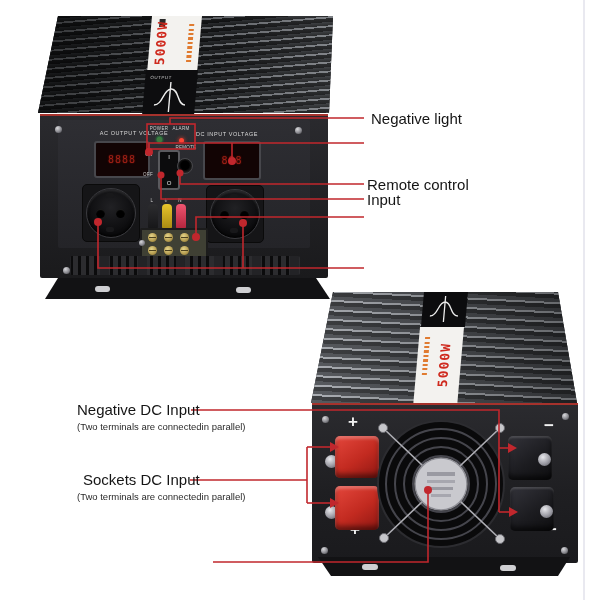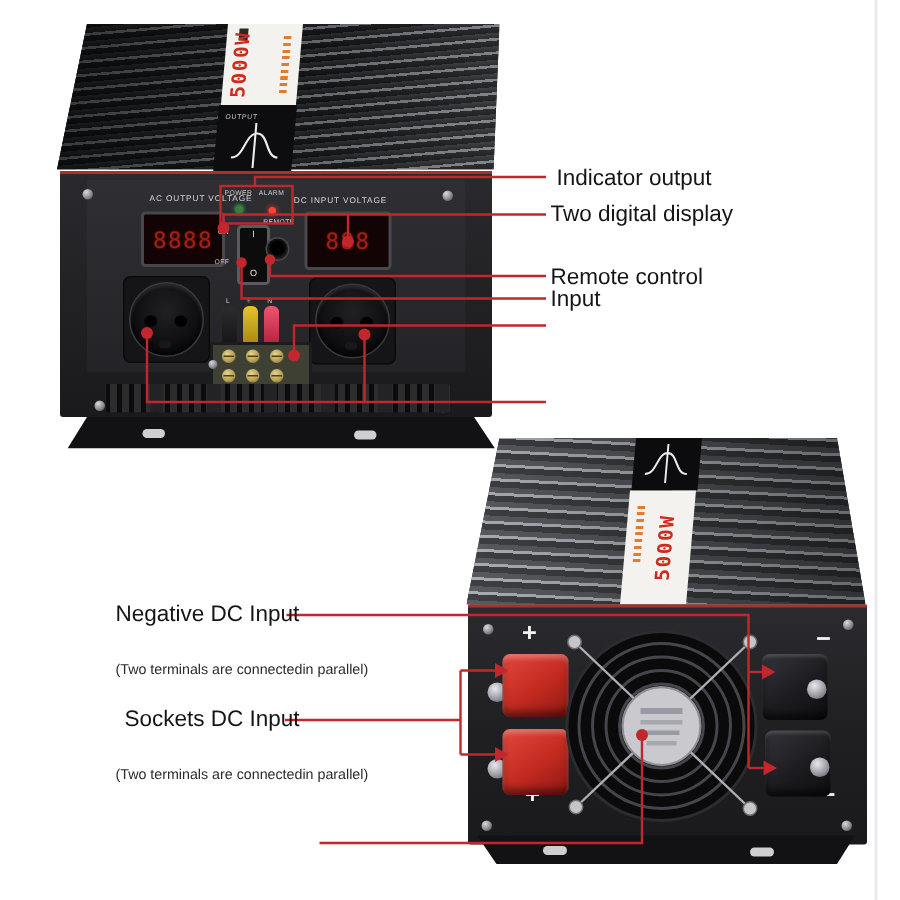--- a/index.html
+++ b/index.html
@@ -3,21 +3,21 @@
 <meta charset="utf-8">
 <style>
   html,body{margin:0;padding:0;background:#fff;}
   #canvas{position:relative;width:600px;height:600px;background:#fff;overflow:hidden;
           font-family:"Liberation Sans", sans-serif;}
   .abs{position:absolute;}
   
   .screw{position:absolute;width:7px;height:7px;border-radius:50%;
          background:radial-gradient(circle at 35% 30%, #d9d9dc, #8a8a90 55%, #3c3c40);}
   .callout-label{position:absolute;color:#151515;font-size:15px;line-height:17px;white-space:nowrap;}
-  .callout-sub{position:absolute;color:#2a2a2a;font-size:9.5px;line-height:11px;white-space:nowrap;margin-top:20px;}
+  .callout-sub{position:absolute;color:#2a2a2a;font-size:9.5px;line-height:11px;white-space:nowrap;}
   
   .front-top{position:absolute;inset:0;
     clip-path:polygon(58px 16px,333px 16px,329px 113px,38px 113px);
     background:
       linear-gradient(100deg, rgba(0,0,0,.72) 0%, rgba(0,0,0,.30) 32%, rgba(255,255,255,.13) 63%, rgba(0,0,0,.32) 100%),
       repeating-linear-gradient(175deg,#8e9298 0px,#8e9298 1.8px,#232527 1.8px,#17181a 5.5px,#3c3f43 5.5px,#232527 9px);
     background-color:#1e1f21;}
   .front-band{position:absolute;left:152px;top:16px;width:50px;height:55px;
     background:#f3f2ef;transform:skewX(-5deg);transform-origin:top left;
     display:flex;align-items:center;}
@@ -33,21 +33,21 @@
   .front-face{position:absolute;left:40px;top:114px;width:288px;height:164px;
     background:linear-gradient(180deg,#2a2a2e,#202023 60%,#1a1a1c);border-radius:2px;}
   .pinstripe{position:absolute;left:0;top:0;width:100%;height:2px;background:#a6322c;}
   .inner-panel{position:absolute;left:18px;top:6px;width:252px;height:128px;
     background:linear-gradient(180deg,#2e2e33,#242428);border-radius:2px;}
   .tiny-label{position:absolute;color:#d8d8d8;font-size:5.5px;letter-spacing:.6px;text-align:center;}
   .micro-label{position:absolute;color:#cfcfcf;font-size:4.5px;letter-spacing:.3px;text-align:center;}
   .display{position:absolute;width:52px;height:33px;background:#120404;
     border:2px solid #47474c;border-radius:3px;display:flex;align-items:center;justify-content:center;}
   .display .digits{color:#a02015;font-family:"DejaVu Sans Mono", monospace;
-    font-size:15px;letter-spacing:1px;text-shadow:0 0 2px rgba(200,30,20,.55);}
+    font-size:10px;letter-spacing:1px;text-shadow:0 0 2px rgba(200,30,20,.55);}
   .led{position:absolute;width:5px;height:5px;border-radius:50%;}
   .led-green{background:#3f7a3f;box-shadow:0 0 3px #2f5;}
   .led-red{background:#ff4433;box-shadow:0 0 4px #f43;}
   .rocker{position:absolute;left:118px;top:36px;width:18px;height:32px;background:#0c0c0d;
     border:2px solid #5a5a5e;border-radius:3px;color:#e6e6e6;font-size:6px;
     display:flex;flex-direction:column;align-items:center;justify-content:space-between;padding:2px 0;}
   .remote-jack{position:absolute;left:137px;top:44px;width:14px;height:14px;border-radius:50%;
     background:radial-gradient(circle at 50% 45%, #000 40%, #222 70%, #3a3a3e);border:1px solid #47474b;}
   .socket{position:absolute;width:56px;height:56px;background:#151517;border:1px solid #0a0a0a;border-radius:5px;}
   .socket .ring{position:absolute;left:3px;top:3px;width:48px;height:48px;border-radius:50%;
@@ -289,22 +289,21 @@
       <circle cx="98" cy="222" r="4"></circle>
       <circle cx="243" cy="223" r="4"></circle>
       <circle cx="428" cy="490" r="4"></circle>
       <path d="M508 443 L517 448 L508 453 Z"></path>
       <path d="M509 507 L518 512 L509 517 Z"></path>
       <path d="M330 442 L339 447 L330 452 Z"></path>
       <path d="M330 498 L339 503 L330 508 Z"></path>
     </g>
   </svg>
 
-  <div class="callout-label" style="left:371px;top:110px;">Indicator output</div>
-  <div class="callout-label" style="left:367px;top:134px;">Two digital display</div>
+  <div class="callout-label" style="left:371px;top:110px;">Negative light</div>
   <div class="callout-label" style="left:367px;top:176px;">Remote control</div>
   <div class="callout-label" style="left:367px;top:191px;">Input</div>
 
   <div class="callout-label" style="left:77px;top:401px;">Negative DC Input</div>
   <div class="callout-sub" style="left:77px;top:421px;">(Two terminals are connectedin parallel)</div>
   <div class="callout-label" style="left:83px;top:471px;">Sockets DC Input</div>
   <div class="callout-sub" style="left:77px;top:491px;">(Two terminals are connectedin parallel)</div>
 
 </div>
 

